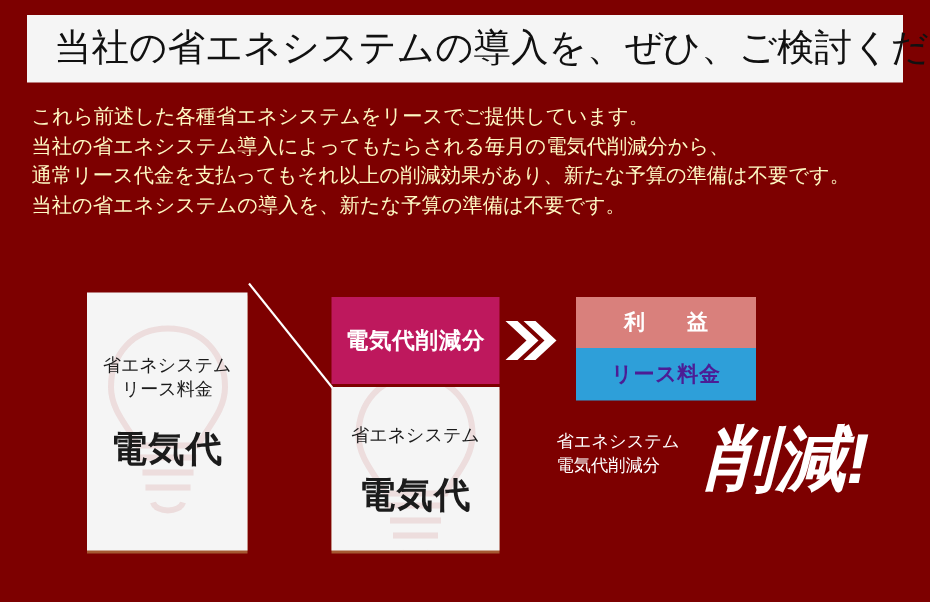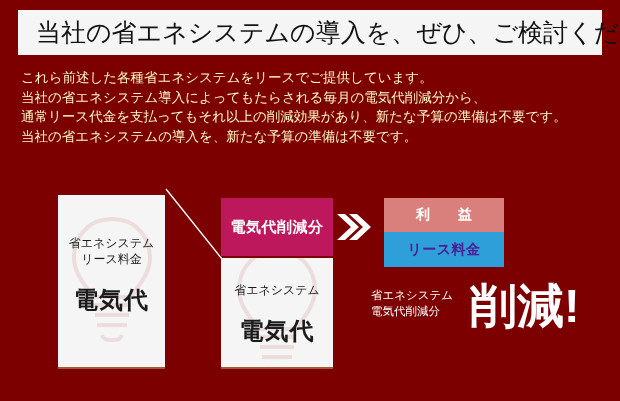--- a/index.html
+++ b/index.html
@@ -96,21 +96,21 @@
   
   .right-caption{
     position:absolute;left:371px;top:108px;width:95px;
     color:#ffffff;font-size:11.5px;line-height:15.5px;
     text-align:left;
   }
   .right-caption .line{white-space:nowrap;}
   .bigword{
     position:absolute;left:470px;top:100px;
     color:#ffffff;font-size:47px;line-height:52px;font-weight:700;
-    letter-spacing:0px;white-space:nowrap;
+    letter-spacing:0px;white-space:nowrap;font-style:italic;
   }
 </style>
 </head>
 <body>
 
 <div id="stage">
 
   <div class="banner">
     <div class="banner-title">当社の省エネシステムの導入を、ぜひ、ご検討ください</div>
   </div>

